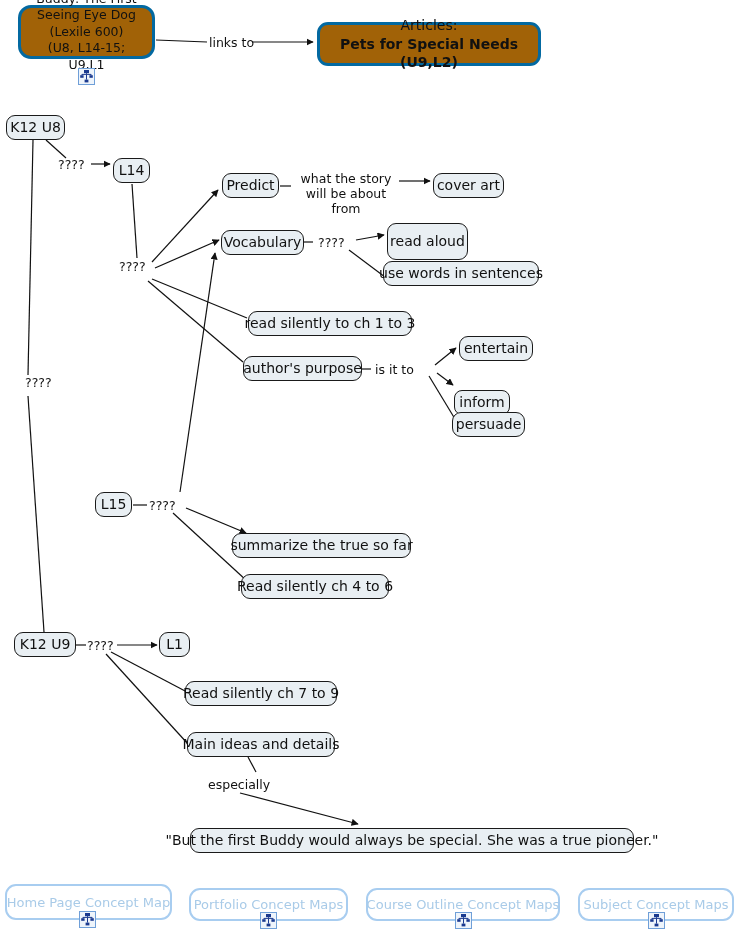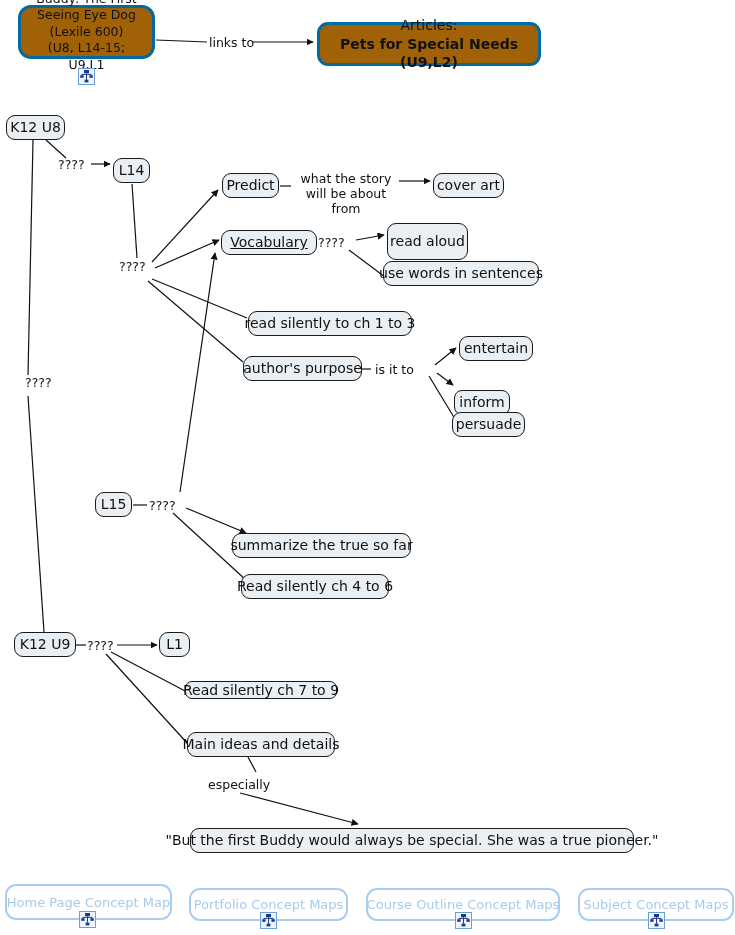--- a/index.html
+++ b/index.html
@@ -174,21 +174,21 @@
   </div>
 
   <div class="node" style="left:6px; top:115px; width:59px; height:25px;">K12 U8</div>
 
   <div class="node" style="left:113px; top:158px; width:37px; height:25px;">L14</div>
 
   <div class="node" style="left:222px; top:173px; width:57px; height:25px;">Predict</div>
 
   <div class="node" style="left:433px; top:173px; width:71px; height:25px;">cover art</div>
 
-  <div class="node" style="left:221px; top:230px; width:96px; height:25px;text-decoration:underline;">Vocabulary</div>
+  <div class="node" style="left:221px; top:230px; width:83px; height:25px;">Vocabulary</div>
 
   <div class="node" style="left:387px; top:223px; width:81px; height:37px;">read aloud</div>
 
   <div class="node" style="left:383px; top:261px; width:156px; height:25px;">use words in sentences</div>
 
   <div class="node" style="left:248px; top:311px; width:164px; height:25px;">read silently to ch 1 to 3</div>
 
   <div class="node" style="left:243px; top:356px; width:119px; height:25px;">author's purpose</div>
 
   <div class="node" style="left:459px; top:336px; width:74px; height:25px;padding-left:7px;">entertain</div>
@@ -200,21 +200,21 @@
   <div class="node" style="left:95px; top:492px; width:37px; height:25px;">L15</div>
 
   <div class="node" style="left:232px; top:533px; width:179px; height:25px;">summarize the true so far</div>
 
   <div class="node" style="left:241px; top:574px; width:148px; height:25px;">Read silently ch 4 to 6</div>
 
   <div class="node" style="left:14px; top:632px; width:62px; height:25px;">K12 U9</div>
 
   <div class="node" style="left:159px; top:632px; width:31px; height:25px;">L1</div>
 
-  <div class="node" style="left:185px; top:681px; width:152px; height:18px;border-radius:7px;">Read silently ch 7 to 9</div>
+  <div class="node" style="left:185px; top:681px; width:152px; height:25px;">Read silently ch 7 to 9</div>
 
   <div class="node" style="left:187px; top:732px; width:148px; height:25px;">Main ideas and details</div>
 
   <div class="node" style="left:190px; top:828px; width:444px; height:25px;">"But the first Buddy would always be special. She was a true pioneer."</div>
 
   <div class="edge-label" style="left:209px; top:35px;">links to</div>
 
   <div class="edge-label" style="left:58px; top:157px;">????</div>
 
   <div class="edge-label" style="left:25px; top:375px;">????</div>

